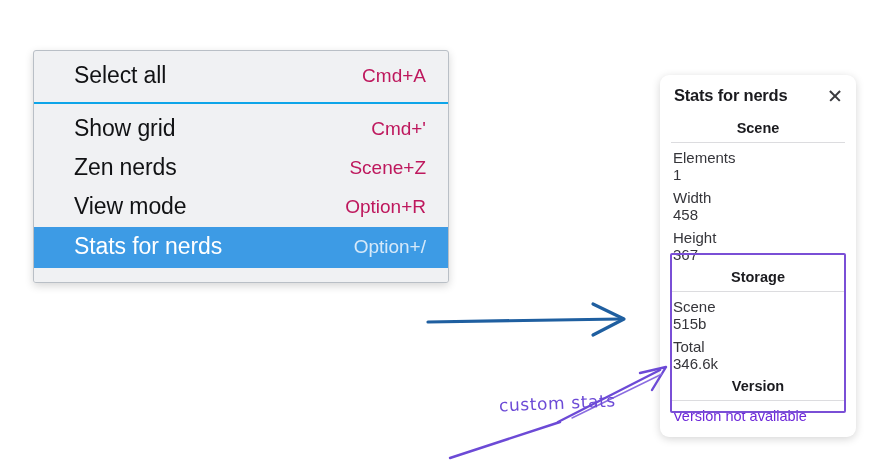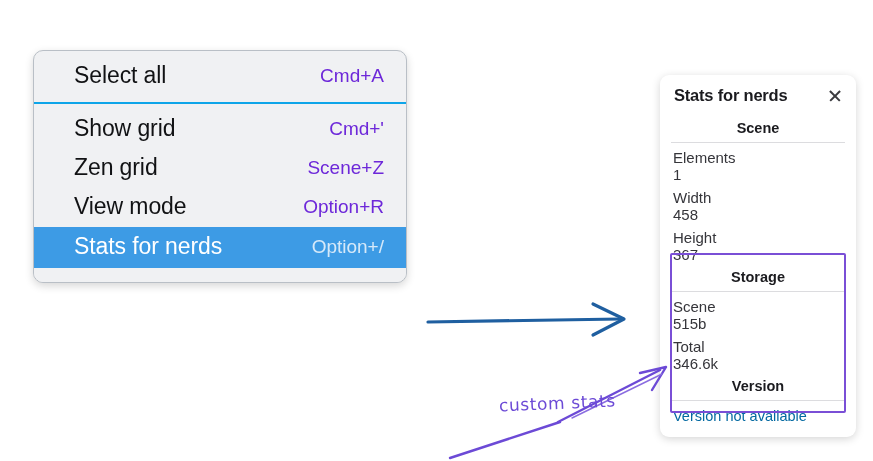--- a/index.html
+++ b/index.html
@@ -13,24 +13,24 @@
     font-family: "Liberation Sans", sans-serif;
     position: relative;
     overflow: hidden;
   }
 
   
   #context-menu {
     position: absolute;
     left: 33px;
     top: 50px;
-    width: 374px;
+    width: 416px;
     background: #f0f1f3;
     border: 1px solid #b9bfc6;
-    border-radius: 10px;
+    border-radius: 3px;
     box-shadow: 0 3px 8px rgba(0,0,0,0.16);
     overflow: hidden;
     box-sizing: border-box;
   }
   .menu-section {
     padding: 6px 0;
   }
   .menu-section + .menu-section {
     border-top: 2px solid #0ea5e9;
   }
@@ -43,21 +43,21 @@
     cursor: default;
   }
   .menu-item .label {
     font-size: 23px;
     color: #111214;
     letter-spacing: -0.1px;
     white-space: nowrap;
   }
   .menu-item .shortcut {
     font-size: 19px;
-    color: #6d28d9;
+    color: #be185d;
     white-space: nowrap;
   }
   .menu-item.selected {
     background: #3d9be5;
   }
   .menu-item.selected .label {
     color: #ffffff;
   }
   .menu-item.selected .shortcut {
     color: #d6e9f9;
@@ -142,21 +142,21 @@
     font-size: 15px;
     color: #35353a;
     padding: 3px 1px 3px 2px;
     flex-direction: column;
   }
   .stat-row .stat-value {
     text-align: right;
   }
   .note-row {
     font-size: 14.5px;
-    color: #0369a1;
+    color: #6d28d9;
     padding: 4px 2px 2px 2px;
     text-align: left;
   }
 
   
   #highlight-box {
     position: absolute;
     left: 670px;
     top: 253px;
     width: 176px;
@@ -195,21 +195,21 @@
       <span class="shortcut">Cmd+A</span>
     </div>
   </div>
 
   <div class="menu-section" id="menu-section-2">
     <div class="menu-item">
       <span class="label">Show grid</span>
       <span class="shortcut">Cmd+'</span>
     </div>
     <div class="menu-item">
-      <span class="label">Zen grid</span>
+      <span class="label">Zen nerds</span>
       <span class="shortcut">Scene+Z</span>
     </div>
     <div class="menu-item">
       <span class="label">View mode</span>
       <span class="shortcut">Option+R</span>
     </div>
     <div class="menu-item selected">
       <span class="label">Stats for nerds</span>
       <span class="shortcut">Option+/</span>
     </div>

